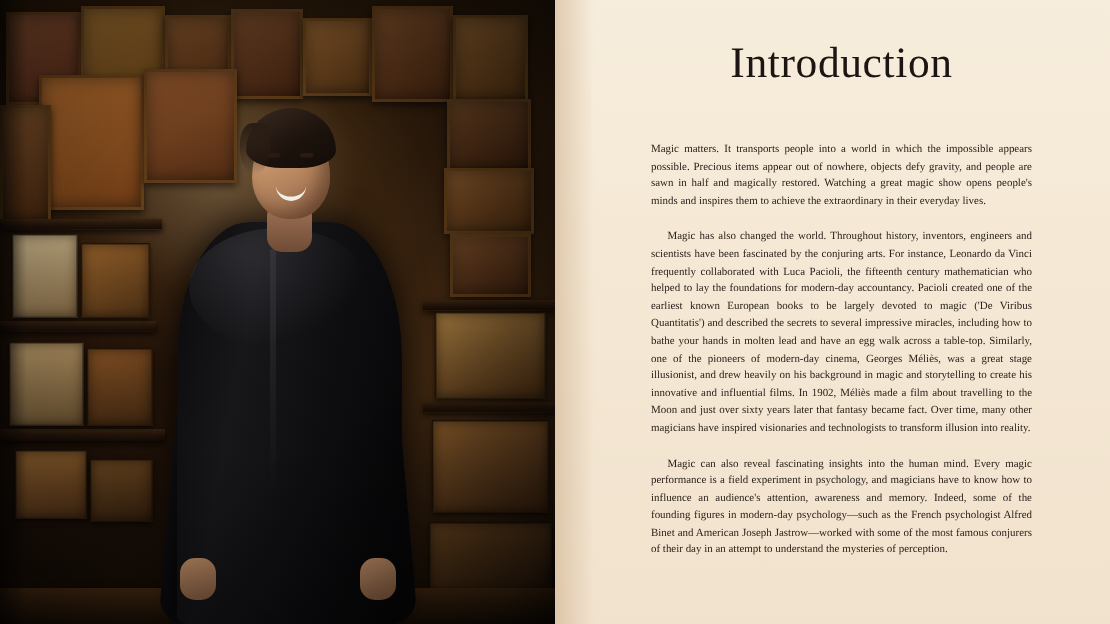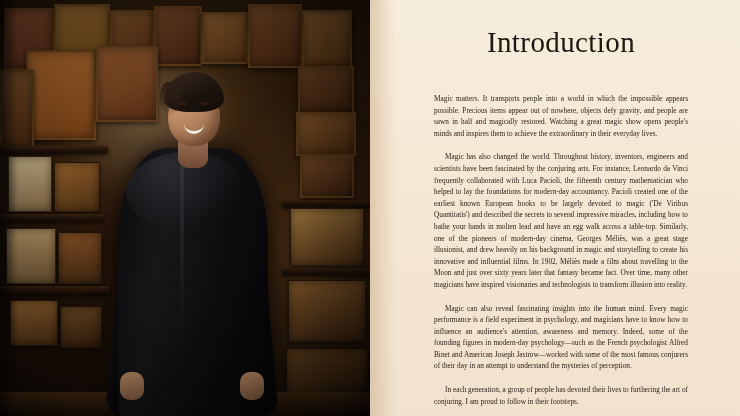--- a/index.html
+++ b/index.html
@@ -301,18 +301,17 @@
     </div>
   </div>
 
   <div class="page-right">
     <h1 class="chapter-title">Introduction</h1>
 
     <div class="body-copy">
       <p>Magic matters. It transports people into a world in which the impossible appears possible. Precious items appear out of nowhere, objects defy gravity, and people are sawn in half and magically restored. Watching a great magic show opens people's minds and inspires them to achieve the extraordinary in their everyday lives.</p>
       <p>Magic has also changed the world. Throughout history, inventors, engineers and scientists have been fascinated by the conjuring arts. For instance, Leonardo da Vinci frequently collaborated with Luca Pacioli, the fifteenth century mathematician who helped to lay the foundations for modern-day accountancy. Pacioli created one of the earliest known European books to be largely devoted to magic ('De Viribus Quantitatis') and described the secrets to several impressive miracles, including how to bathe your hands in molten lead and have an egg walk across a table-top. Similarly, one of the pioneers of modern-day cinema, Georges Méliès, was a great stage illusionist, and drew heavily on his background in magic and storytelling to create his innovative and influential films. In 1902, Méliès made a film about travelling to the Moon and just over sixty years later that fantasy became fact. Over time, many other magicians have inspired visionaries and technologists to transform illusion into reality.</p>
       <p>Magic can also reveal fascinating insights into the human mind. Every magic performance is a field experiment in psychology, and magicians have to know how to influence an audience's attention, awareness and memory. Indeed, some of the founding figures in modern-day psychology—such as the French psychologist Alfred Binet and American Joseph Jastrow—worked with some of the most famous conjurers of their day in an attempt to understand the mysteries of perception.</p>
-      <p>In each generation, a group of people has devoted their lives to furthering the art of conjuring. I am proud to follow in their footsteps.</p>
     </div>
   </div>
 
   <div class="gutter-shadow" style="left:370px; transform:translateX(-370px);"></div>
 </div>
 
 </body></html>

